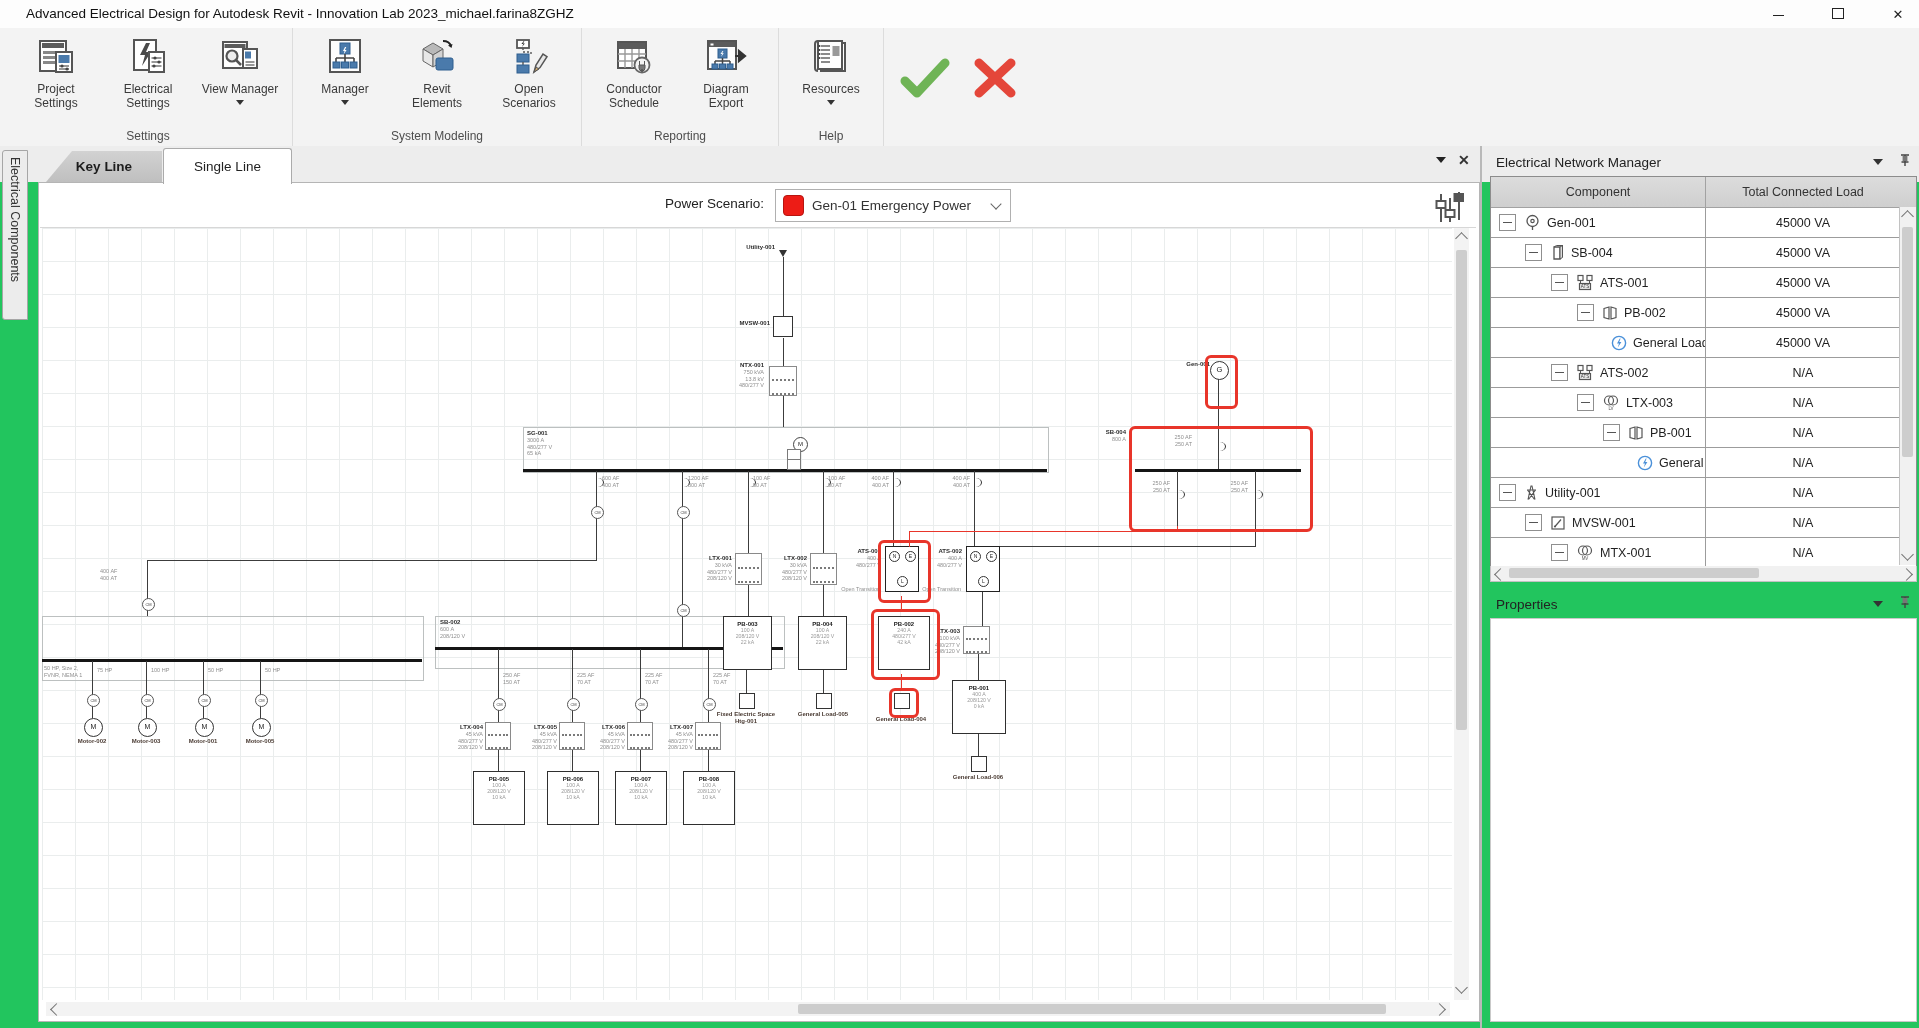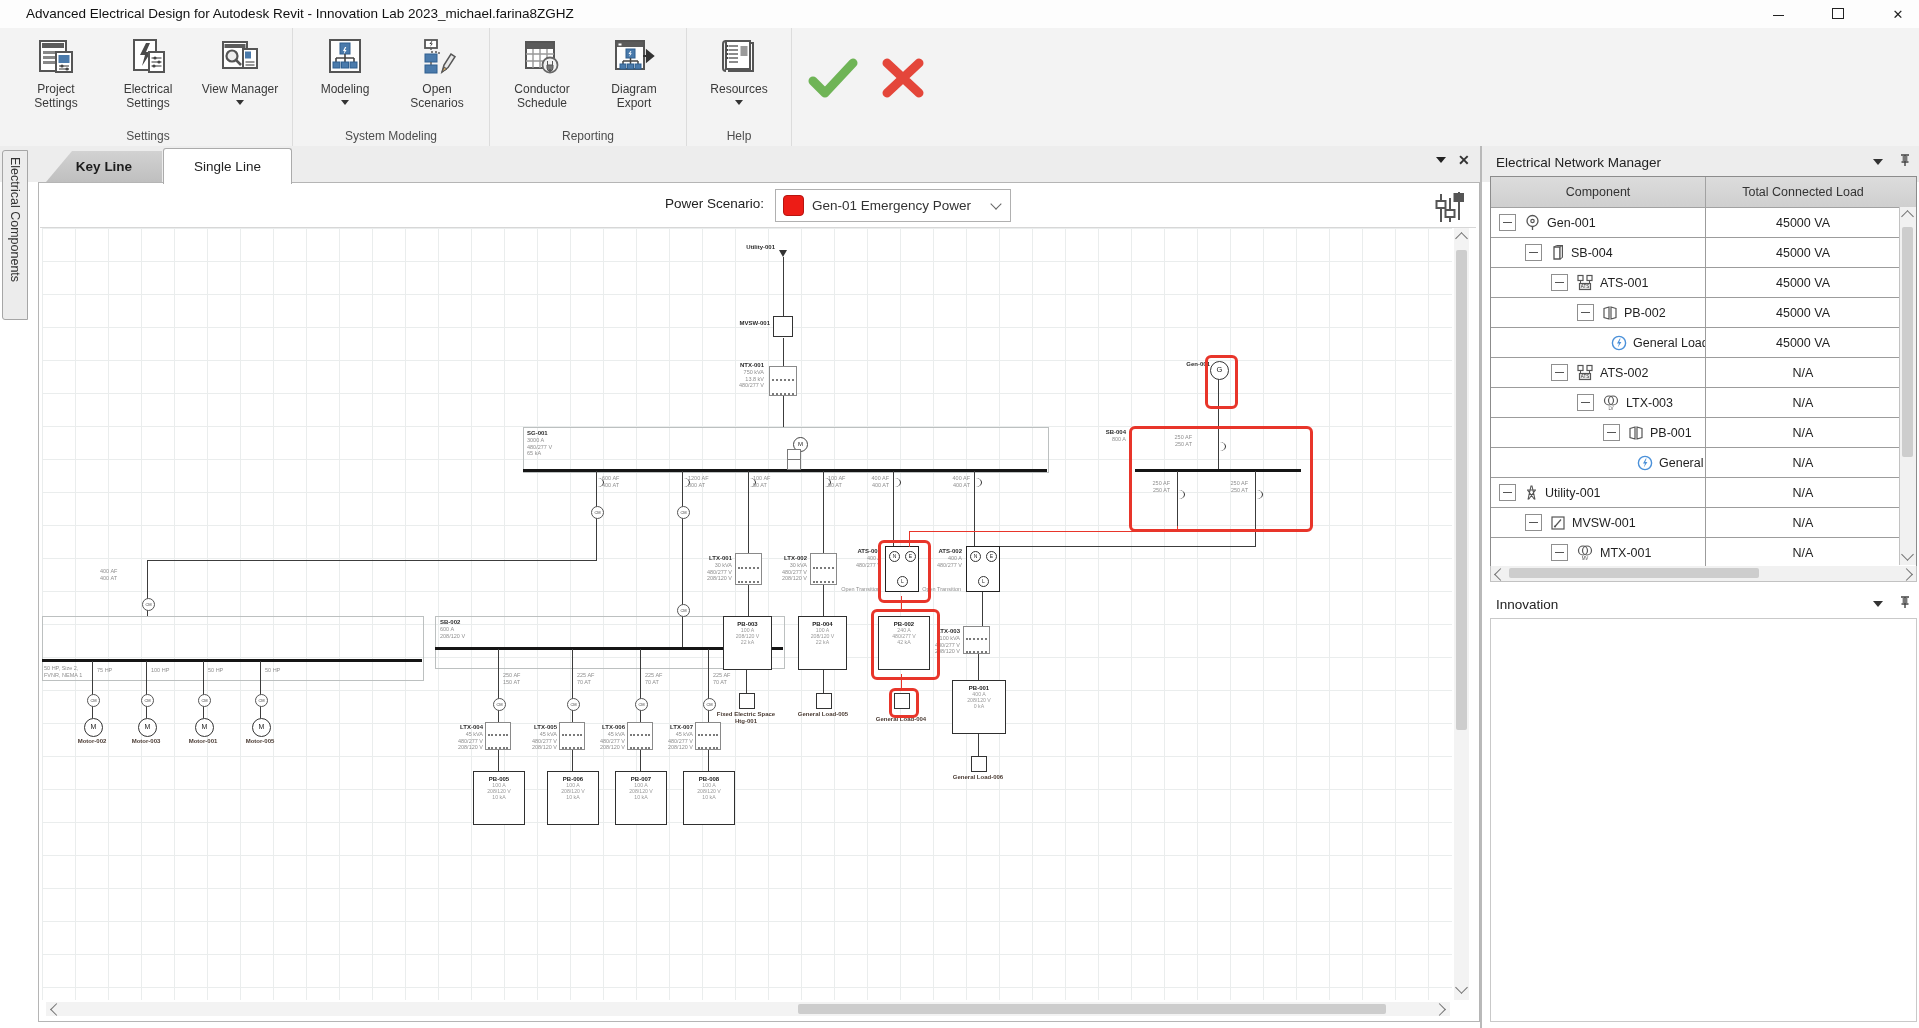--- a/index.html
+++ b/index.html
@@ -1,16 +1,16 @@
 <!DOCTYPE html>
 <html><head>
 <meta charset="utf-8">
 <style>
   html,body{margin:0;padding:0;background:#d8d8d8;font-family:"Liberation Sans",sans-serif;}
-  .app{position:relative;width:1919px;height:1028px;background:#ffffff;overflow:hidden;}
+  .app{position:relative;width:1919px;height:1028px;background:#22c55e;overflow:hidden;}
   
   .titlebar{position:absolute;left:0;top:0;width:1919px;height:28px;background:#fdfdfd;border-bottom:1px solid #e4e4e4;}
   .titlebar .t{position:absolute;left:26px;top:6px;font-size:13.5px;color:#111;}
   .winbtns{position:absolute;right:10px;top:0;height:28px;display:flex;align-items:center;gap:38px;color:#222;}
   .winbtns .wb{width:22px;text-align:center;font-size:13px;cursor:default;}
   .wb-max i{display:inline-block;width:10px;height:9px;border:1.2px solid #222;}
   .wb-min i{display:inline-block;width:11px;border-bottom:1.6px solid #222;margin-bottom:3px;}
   
   .ribbon{position:absolute;left:0;top:28px;width:1919px;height:118px;background:#f3f3f3;border-bottom:1px solid #d9d9d9;display:flex;padding-left:4px;}
   .rgroup{display:flex;flex-direction:column;border-right:1px solid #dcdcdc;padding:0 6px;}
@@ -167,22 +167,36 @@
               <svg width="44" height="44" viewBox="0 0 44 44">
                 <rect x="7" y="4" width="30" height="32" fill="#fdfdfd" stroke="#555" stroke-width="2"></rect>
                 <rect x="17" y="7" width="10" height="11" fill="#4a7aab" stroke="#2f5f8f"></rect>
                 <path d="M22 11l-2 4h1.6l-1 3.4 3-4.4h-1.7l1.4-3z" fill="#fff"></path>
                 <path d="M22 18v4M13 22h18M13 22v4M22 22v4M31 22v4" stroke="#444" stroke-width="1.6" fill="none"></path>
                 <rect x="10" y="26" width="7" height="6" fill="#4a7aab" stroke="#2f5f8f"></rect>
                 <rect x="18.5" y="26" width="7" height="6" fill="#4a7aab" stroke="#2f5f8f"></rect>
                 <rect x="27" y="26" width="7" height="6" fill="#4a7aab" stroke="#2f5f8f"></rect>
               </svg>
             </div>
-            <div class="rlbl">Modeling</div>
+            <div class="rlbl">Manager</div>
             <div class="arr"></div>
+          </div>
+          <div class="rbtn">
+            <div class="ric">
+              <svg width="44" height="44" viewBox="0 0 44 44">
+                <path d="M8 13l10-6 10 6-10 6z" fill="#b9b9b9" stroke="#666"></path>
+                <path d="M8 13v12l10 6V19z" fill="#e8e8e8" stroke="#666"></path>
+                <path d="M28 13v12l-10 6V19z" fill="#d2d2d2" stroke="#666"></path>
+                <rect x="21" y="22" width="17" height="12" rx="2" fill="#4a7aab" stroke="#2f5f8f"></rect>
+                <path d="M28 5c4 0 7 2 8 5" stroke="#222" stroke-width="2" fill="none"></path>
+                <path d="M37.5 8l-1 4-3.5-2.4z" fill="#222"></path>
+              </svg>
+            </div>
+            <div class="rlbl">Revit
+Elements</div>
           </div>
           <div class="rbtn">
             <div class="ric">
               <svg width="44" height="44" viewBox="0 0 44 44">
                 <rect x="10" y="4" width="12" height="8" fill="#fff" stroke="#555" stroke-width="1.8"></rect>
                 <path d="M16.8 5l-2.4 3h1.9l-1.3 3 2.9-3.6h-1.8l1.3-2.4z" fill="#333"></path>
                 <path d="M16 12v4M16 16h8M24 16v3" stroke="#555" stroke-width="1.4" stroke-dasharray="2 2" fill="none"></path>
                 <rect x="10" y="18" width="12" height="8" fill="#4a7aab" stroke="#2f5f8f"></rect>
                 <path d="M16 26v3" stroke="#555" stroke-width="1.4"></path>
                 <rect x="10" y="29" width="12" height="8" fill="#4a7aab" stroke="#2f5f8f"></rect>
@@ -900,21 +914,21 @@
       <span class="sarr" style="left:3px;bottom:6px;transform:rotate(45deg)"></span>
     </div>
   </div>
   <div class="treehs">
     <span class="sarr" style="left:5px;top:4px;transform:rotate(135deg)"></span>
     <div class="thumb" style="left:18px;top:2px;width:250px;height:10px"></div>
     <span class="sarr" style="right:5px;top:4px;transform:rotate(-45deg)"></span>
   </div>
 
   <div class="rp-title" style="top:590px">
-    <span class="tx">Innovation</span>
+    <span class="tx">Properties</span>
     <span class="tri"></span>
     <span class="pin">
       <svg width="12" height="13" viewBox="0 0 12 13">
           <path d="M2 1h8M6 1v7M2.5 8h7M6 8v4" stroke="#444" stroke-width="1.4" fill="none"></path>
           <rect x="3.6" y="2" width="4.8" height="5" fill="#777"></rect>
         </svg>
     </span>
   </div>
   <div class="props-body"></div>
 

